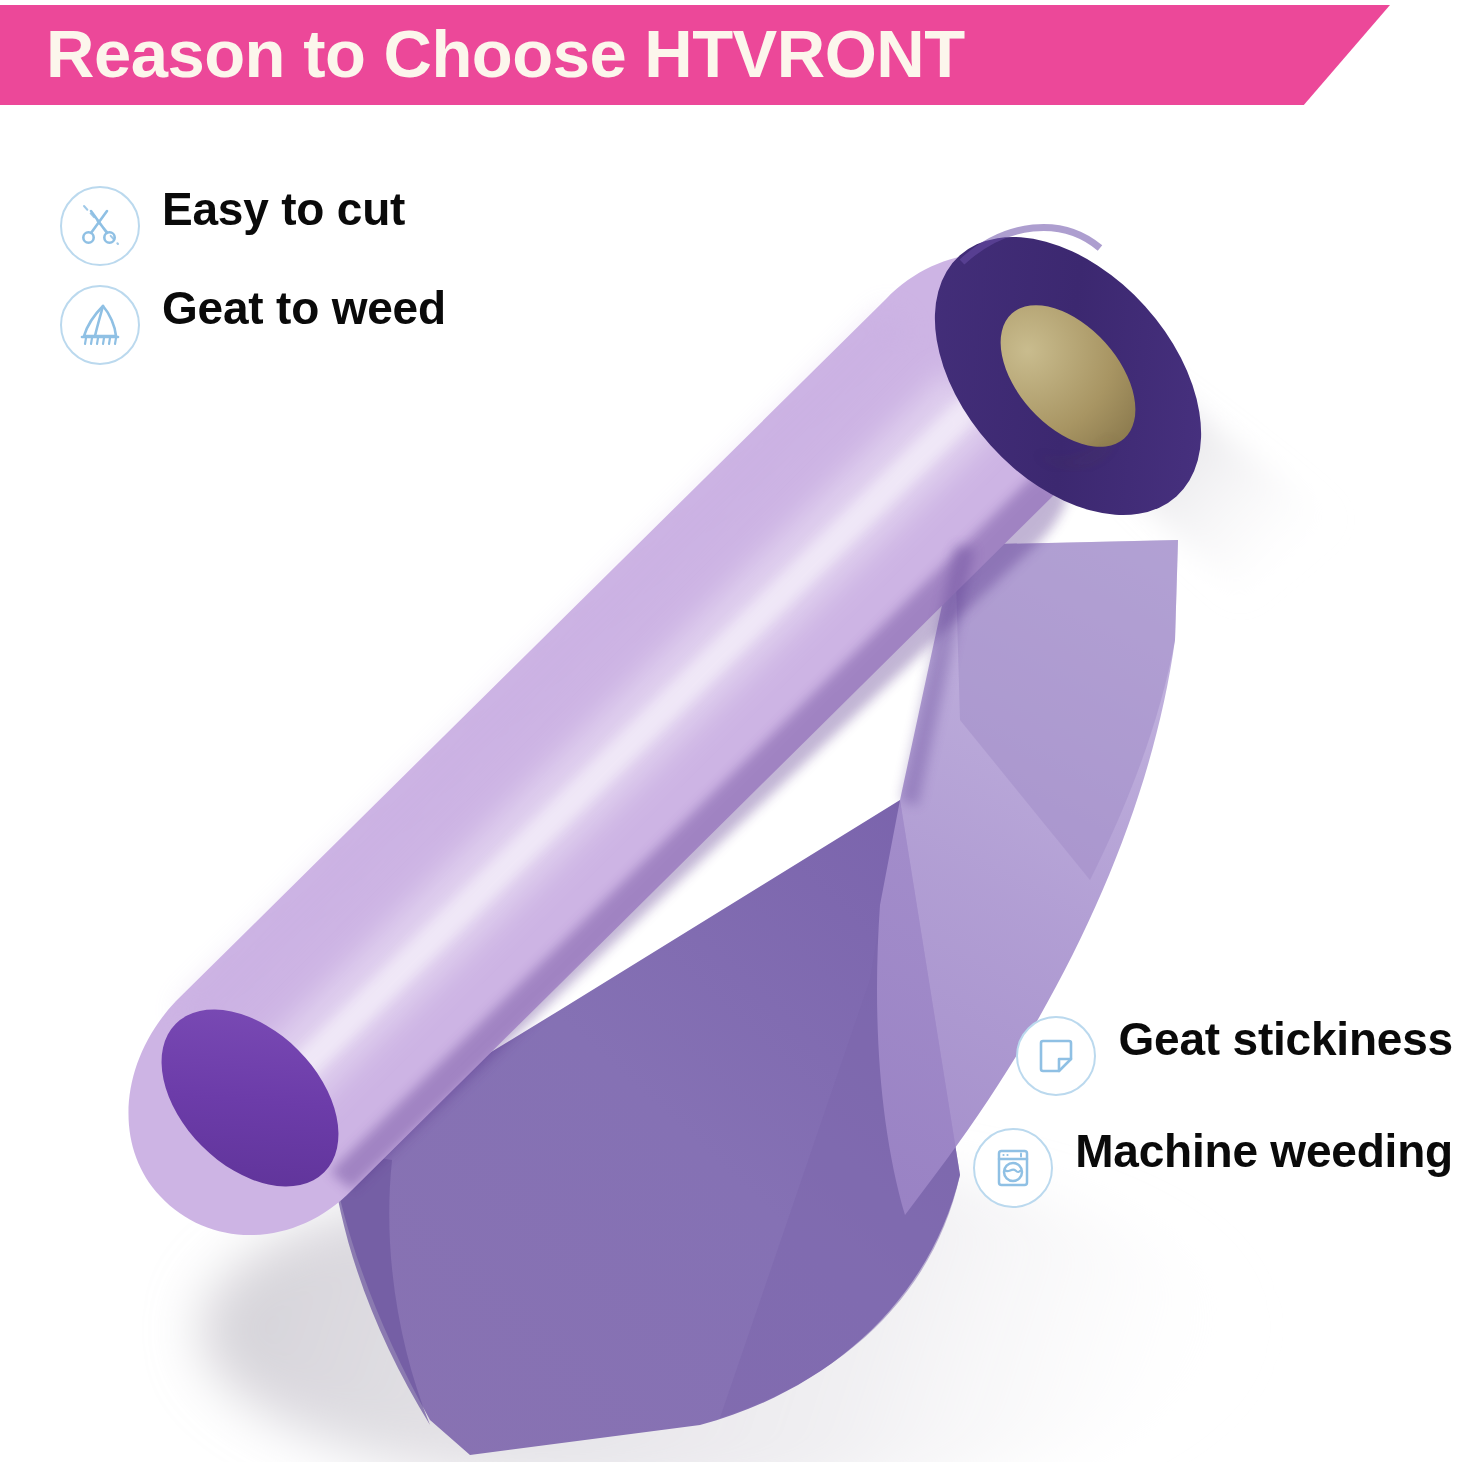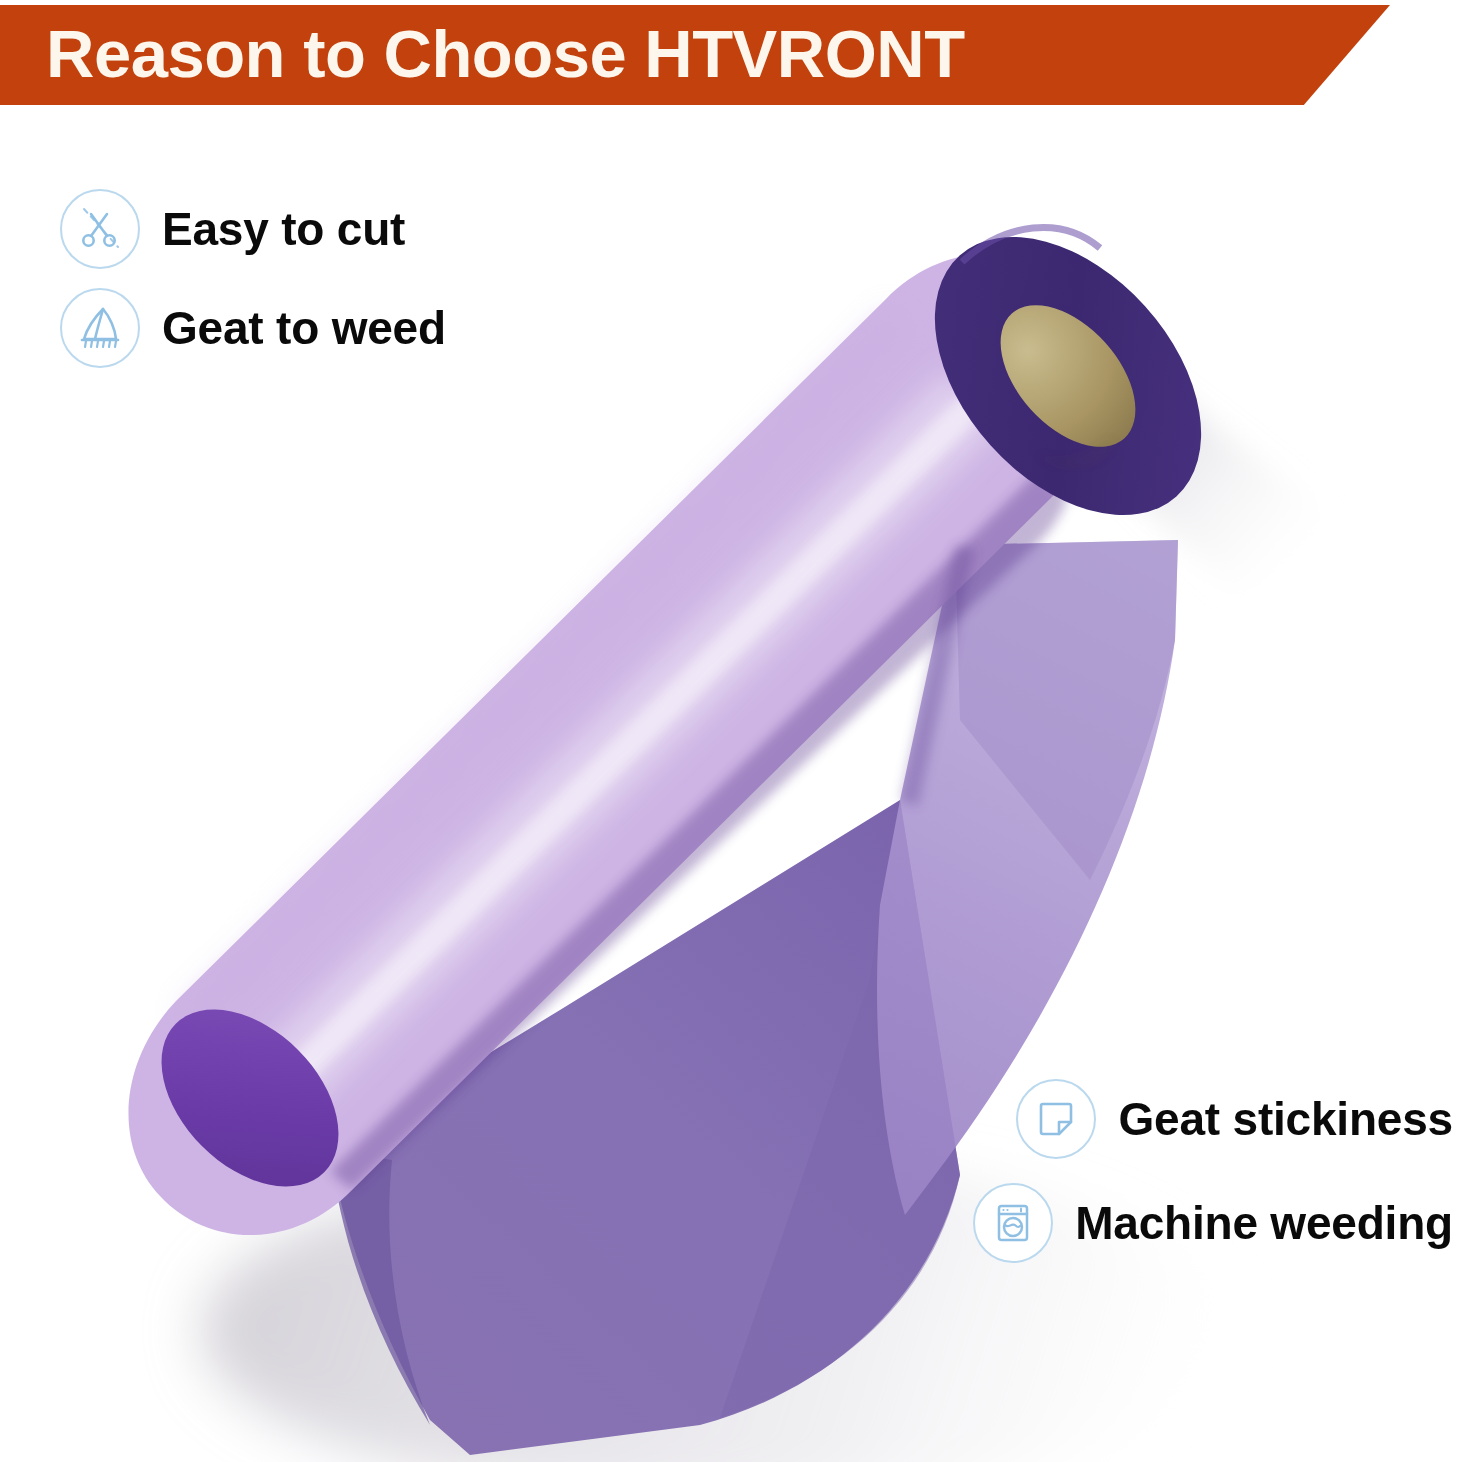--- a/index.html
+++ b/index.html
@@ -49,28 +49,28 @@
   }
 
   #features-top-left {
     left: 60px;
     top: 186px;
     gap: 13px;
   }
 
   #features-bottom-right {
     right: 8px;
-    top: 1076px;
-    gap: 18px;
+    top: 1016px;
+    gap: 26px;
     align-items: flex-end;
   }
 
   .feature-item {
     display: flex;
-    align-items: center;
+    align-items: flex-start;
     gap: 22px;
     height: 86px;
   }
 
   .feature-icon {
     width: 80px;
     height: 80px;
     flex: 0 0 80px;
     border-radius: 50%;
     border: 2px solid #BBD9EE;
@@ -263,21 +263,21 @@
 
       <path d="M 1022 442 C 1048 470, 1090 470, 1112 438 C 1100 466, 1054 476, 1022 442 Z" fill="#584A2C" opacity="0.55" filter="url(#blurSmall)"></path>
     </g>
 
     <g>
       <path d="M 900 800 L 955 545 L 975 548 L 918 806 Z" fill="#4E2E86" opacity="0.28" filter="url(#blurSmall)"></path>
     </g>
   </svg>
 </div>
 
-<div id="header-banner" style="background: #c2410c;">
+<div id="header-banner" style="background: #ec4899;">
   <div id="banner-title" style="color: rgb(252, 246, 236);">Reason to Choose HTVRONT</div>
 </div>
 
 <div class="feature-list" id="features-top-left">
 
   <div class="feature-item">
     <div class="feature-icon" style="border-color: rgb(187, 217, 238);">
       <svg width="52" height="52" viewBox="0 0 52 52" fill="none" stroke="#8FC0E4" stroke-width="2.6" stroke-linecap="round" stroke-linejoin="round">
         <path d="M10 6 L44 44" stroke-dasharray="5 5" stroke-width="2" opacity="0.85"></path>
         <path d="M17 11 L33 33"></path>

